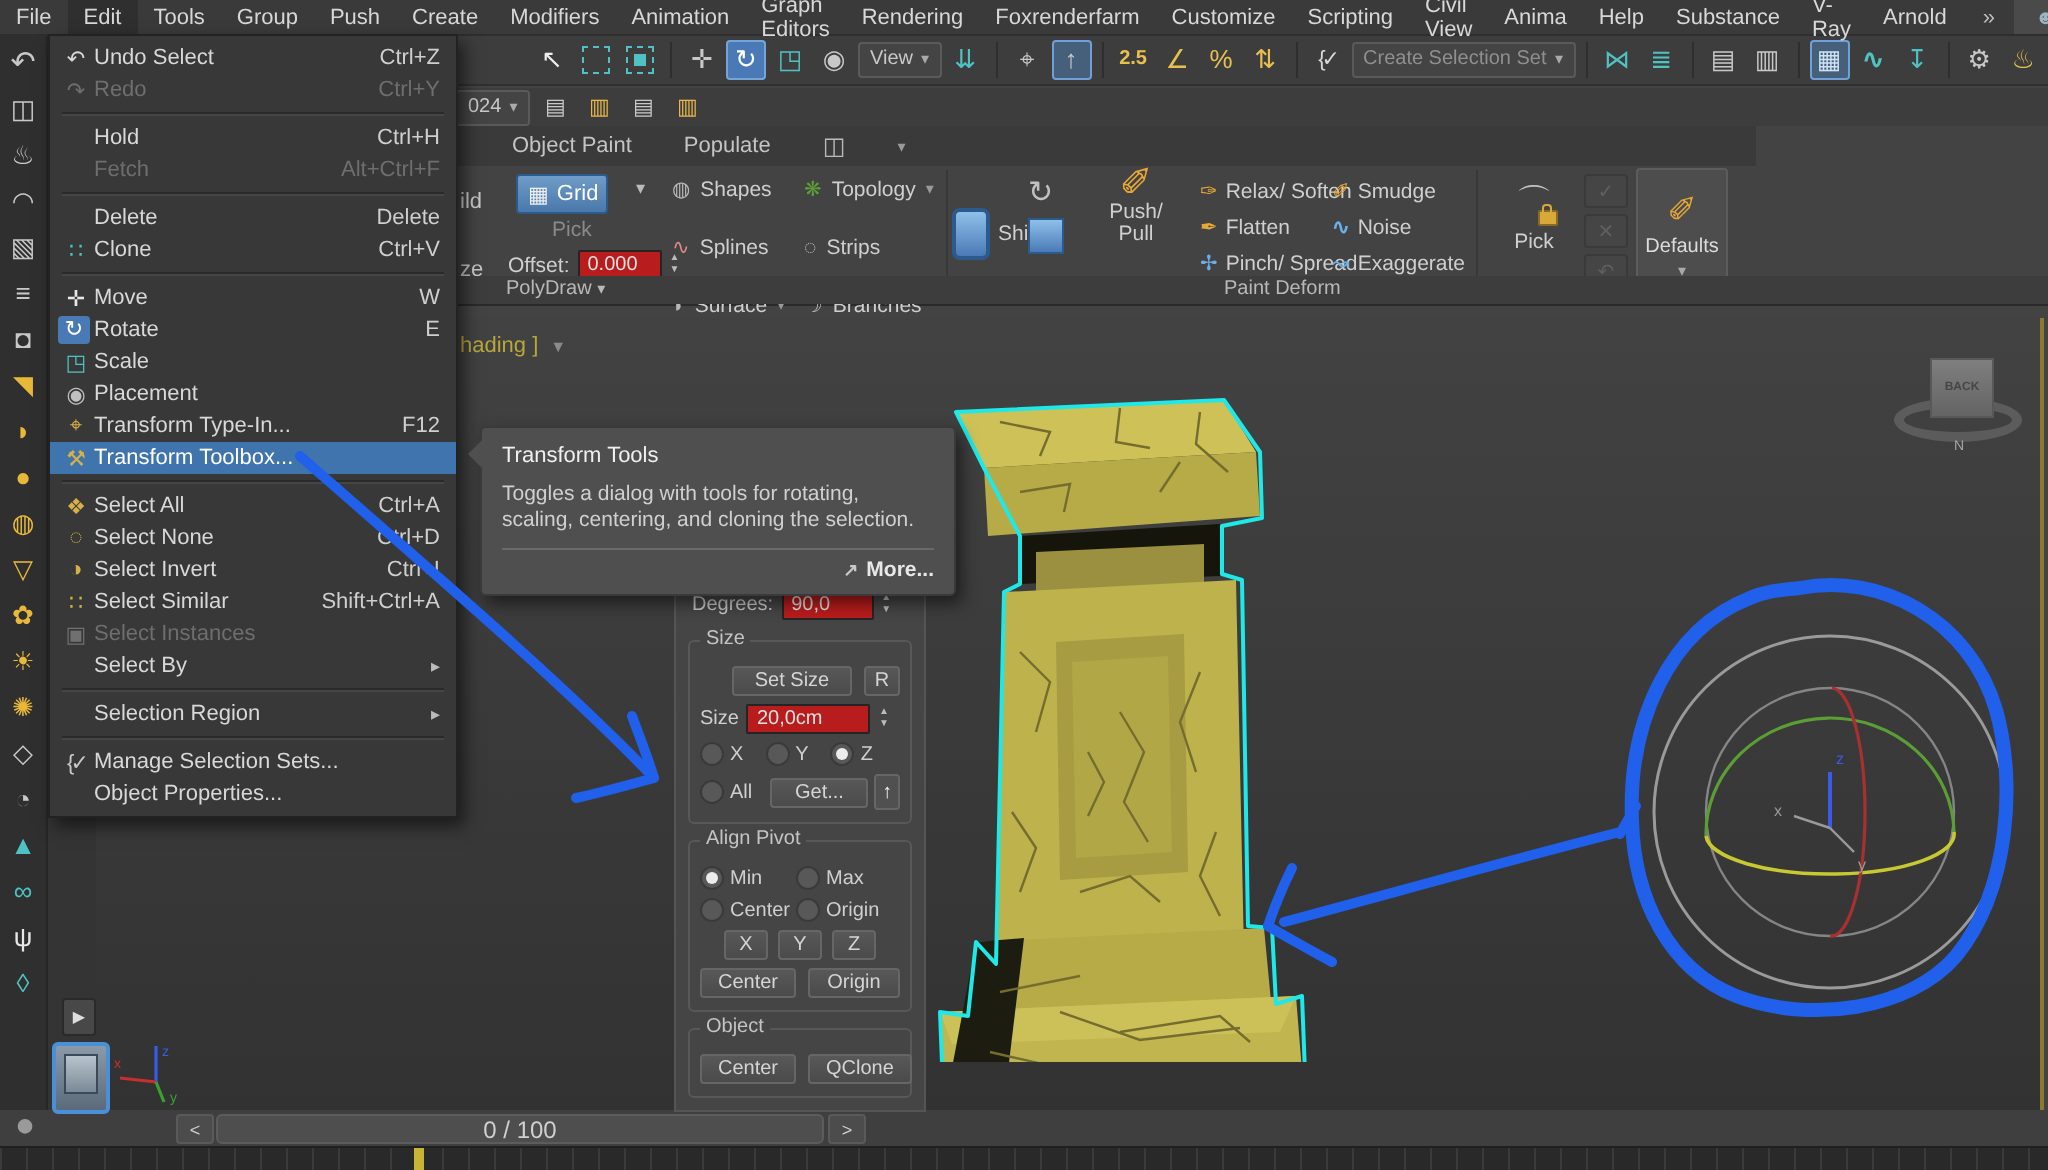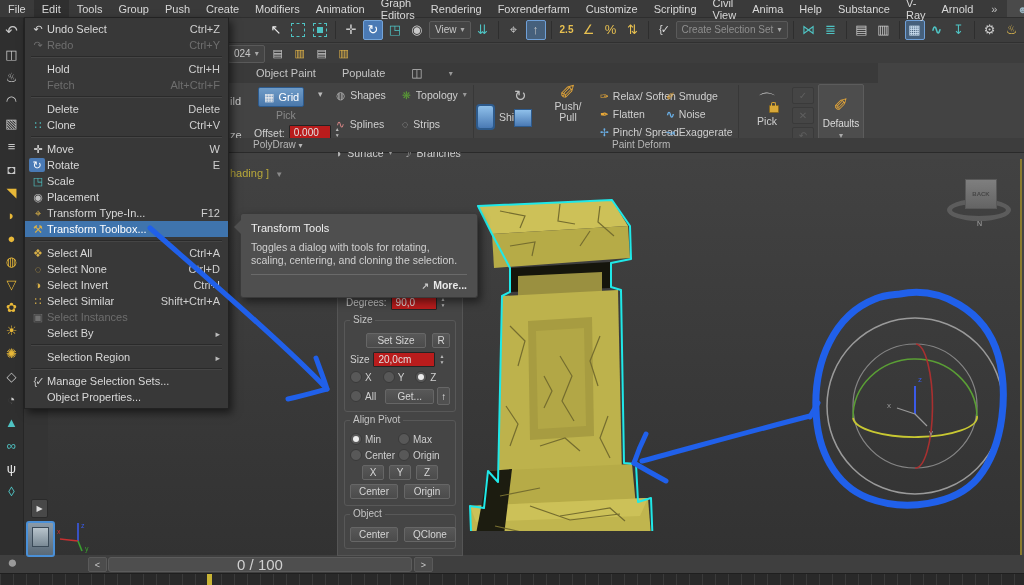--- a/index.html
+++ b/index.html
@@ -230,21 +230,21 @@
       display:inline-block;position:relative;flex:0 0 auto;}
   .rd.on::after{content:"";position:absolute;inset:2px;border-radius:50%;background:#ececec;}
   .rrow{display:flex;align-items:center;gap:4px;font-size:10px;color:#cfcfcf;margin-top:4px;}
   .upbtn{width:14px;height:16px;background:#505050;border:1px solid #666;border-radius:2px;
          color:#eee;font-size:10px;display:flex;align-items:center;justify-content:center;}
   
   .timeline{position:absolute;left:0;top:555px;width:1024px;height:18px;background:#3f3f3f;z-index:6;}
   .tl-btn{position:absolute;top:2px;width:17px;height:13px;background:#4c4c4c;border:1px solid #5a5a5a;
           border-radius:2px;color:#ccc;font-size:9px;display:flex;align-items:center;justify-content:center;}
   .tl-pill{position:absolute;left:108px;top:2px;width:302px;height:13px;background:#4e4e4e;
-           border:1px solid #5c5c5c;border-radius:3px;color:#d0d0d0;font-size:15px;display:flex;
+           border:1px solid #5c5c5c;border-radius:3px;color:#d0d0d0;font-size:12px;display:flex;
            align-items:center;justify-content:center;}
   .trackbar{position:absolute;left:0;top:573px;width:1024px;height:12px;background:#292929;
             border-top:1px solid #1f1f1f;z-index:6;
             background-image:repeating-linear-gradient(90deg,#3a3a3a 0 1px,transparent 1px 13px);}
   .tb-mark{position:absolute;left:207px;top:0;width:5px;height:12px;background:#c8b434;}
   .orbwrap{position:absolute;left:1px;top:553px;width:23px;height:32px;z-index:7;display:flex;
            flex-direction:column;align-items:center;}
   
   .annot{position:absolute;left:0;top:0;width:1024px;height:585px;z-index:60;pointer-events:none;}
   .pillar-svg{position:absolute;left:392px;top:17px;}

